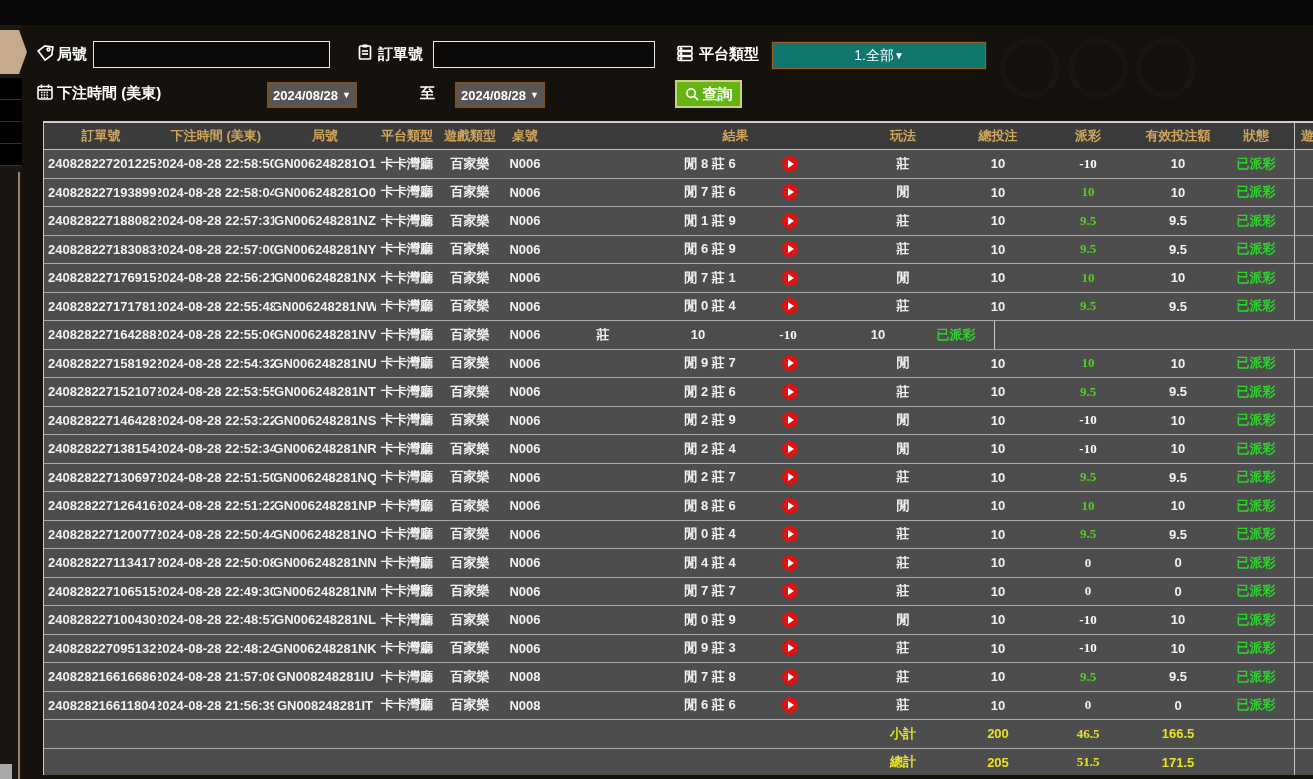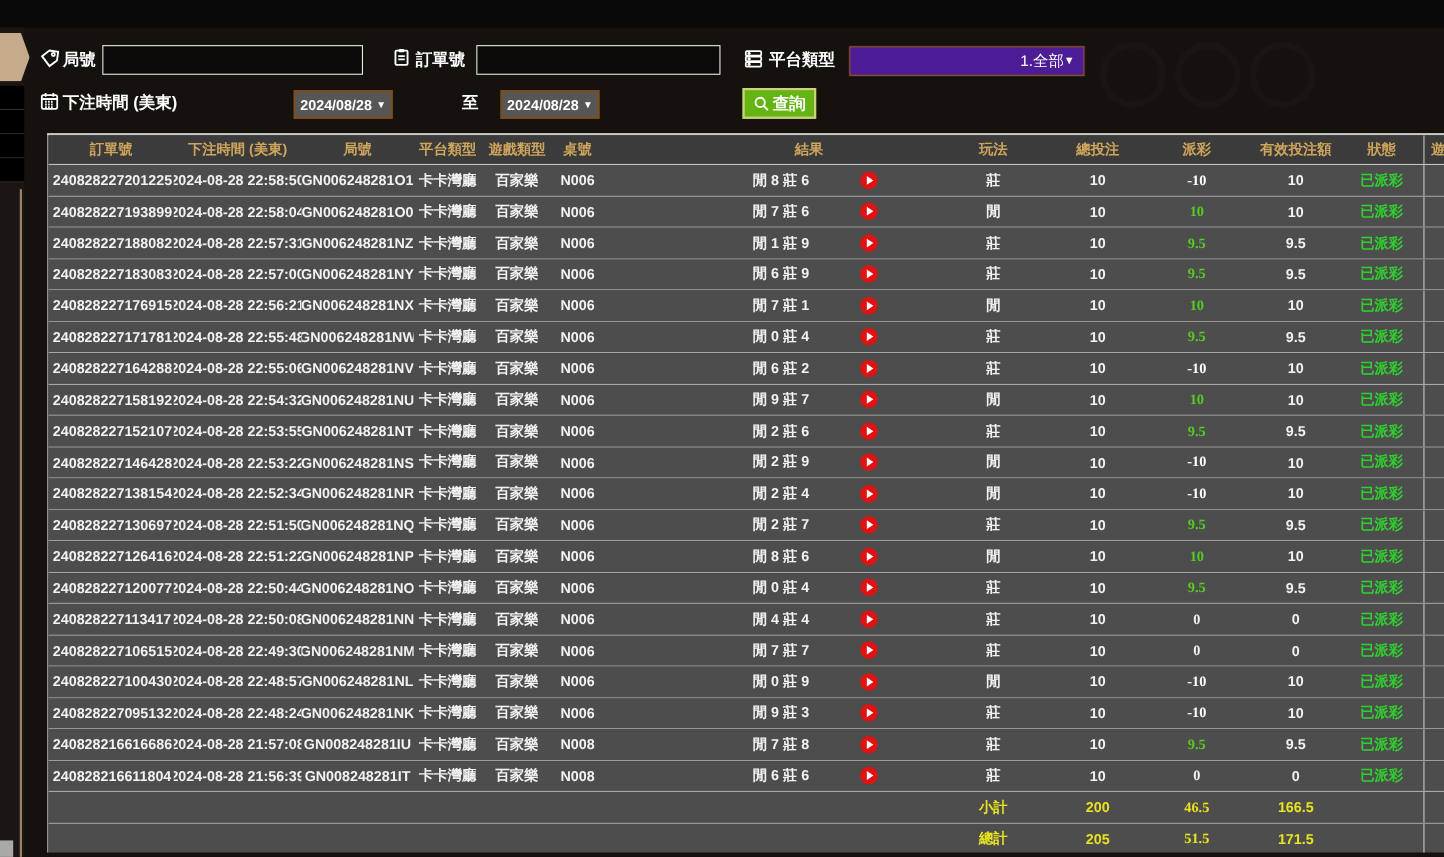--- a/index.html
+++ b/index.html
@@ -26,23 +26,23 @@
   
   .flabel{position:absolute;color:#fff;font-size:15px;font-weight:bold;white-space:nowrap;}
   .ficon{position:absolute;width:18px;height:18px;}
   .ficon svg{width:18px;height:18px;display:block;}
   .tinput{
     position:absolute;height:27px;background:#0c0a08;border:1px solid #e9e9e9;
     color:#fff;font-size:13px;padding:0 6px;box-sizing:border-box;outline:none;
     font-family:inherit;
   }
   .dropdown{
-    position:absolute;height:27px;background:#4c1d95;border:1px solid #9c5f28;outline:1px solid #2c1c0c;
-    color:#fff;font-size:14px;display:flex;align-items:center;justify-content:flex-end;
-    padding:0 8px;box-sizing:border-box;cursor:pointer;
+    position:absolute;height:27px;background:#0f766e;border:1px solid #9c5f28;outline:1px solid #2c1c0c;
+    color:#fff;font-size:14px;display:flex;align-items:center;justify-content:center;
+    padding:0 25px;box-sizing:border-box;cursor:pointer;
   }
   .dropdown .arrow{font-size:10px;color:#fff;}
   .datebox{
     position:absolute;height:26px;background:#565656;border:2px solid #7d4e20;
     color:#fff;font-size:13px;font-weight:bold;display:flex;align-items:center;justify-content:center;
     box-sizing:border-box;cursor:pointer;gap:4px;
   }
   .datebox .arrow{font-size:9px;}
   .searchbtn{
     position:absolute;left:675px;top:80px;width:67px;height:28px;
@@ -317,26 +317,20 @@
         <div class="cell c11 status">已派彩</div>
         <div class="cell c12"></div>
       </div>
       <div class="trow">
         <div class="cell c0">240828227164288</div>
         <div class="cell c1">2024-08-28 22:55:06</div>
         <div class="cell c2">GN006248281NV</div>
         <div class="cell c3">卡卡灣廳</div>
         <div class="cell c4">百家樂</div>
         <div class="cell c5">N006</div>
-        <div class="cell c6">
-          <span class="res-text">閒 6 莊 2</span>
-          <span class="play-icon">
-            <span class="tri"></span>
-          </span>
-        </div>
         <div class="cell c7">莊</div>
         <div class="cell c8">10</div>
         <div class="cell c9 neg">-10</div>
         <div class="cell c10">10</div>
         <div class="cell c11 status">已派彩</div>
         <div class="cell c12"></div>
       </div>
       <div class="trow">
         <div class="cell c0">240828227158192</div>
         <div class="cell c1">2024-08-28 22:54:32</div>

